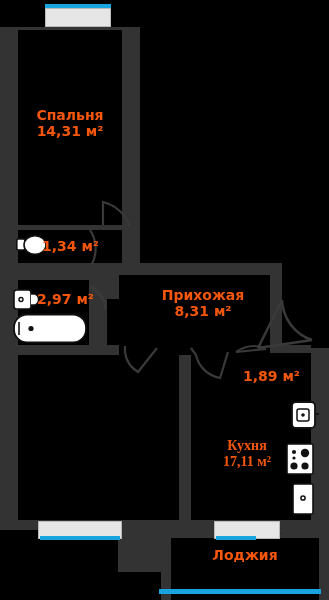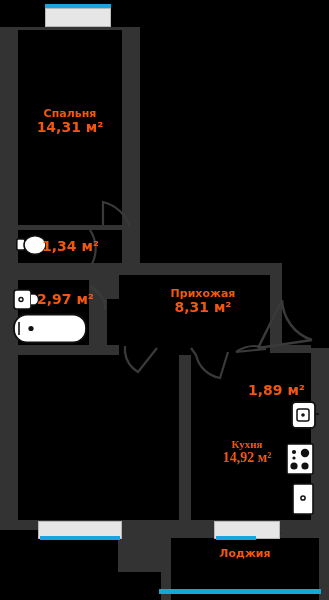--- a/index.html
+++ b/index.html
@@ -29,21 +29,21 @@
     position: absolute;
     color: #f4560d;
     font-weight: bold;
     text-align: center;
     line-height: 1.12;
     white-space: nowrap;
     letter-spacing: 0px;
   }
   .label .nm {
     display: block;
-    font-size: 11px;
+    font-size: 14px;
   }
   .label .ar {
     display: block;
     font-size: 14px;
   }
   .win-frame {
     position: absolute;
     background: #e6e6e6;
     border: 1px solid #b9b9b9;
     box-sizing: border-box;
@@ -241,27 +241,27 @@
 
   <div class="label" style="left:37px; top:292px; width:60px; text-align:left;">
     <span class="ar">2,97 м²</span>
   </div>
 
   <div class="label" style="left:148px; top:288px; width:110px;">
     <span class="nm">Прихожая</span>
     <span class="ar">8,31 м²</span>
   </div>
 
-  <div class="label" style="left:243px; top:383px; width:62px; text-align:right;">
+  <div class="label" style="left:243px; top:369px; width:62px; text-align:left;">
     <span class="ar">1,89 м²</span>
   </div>
 
 
   <div class="label" style="left:203px; top:438px; width:88px;font-family:Liberation Serif, serif;">
     <span class="nm">Кухня</span>
-    <span class="ar">14,92 м²</span>
+    <span class="ar">17,11 м²</span>
   </div>
 
   <div class="label" style="left:186px; top:548px; width:118px;">
     <span class="nm">Лоджия</span>
   </div>
 
 </div>
 
 </body></html>

